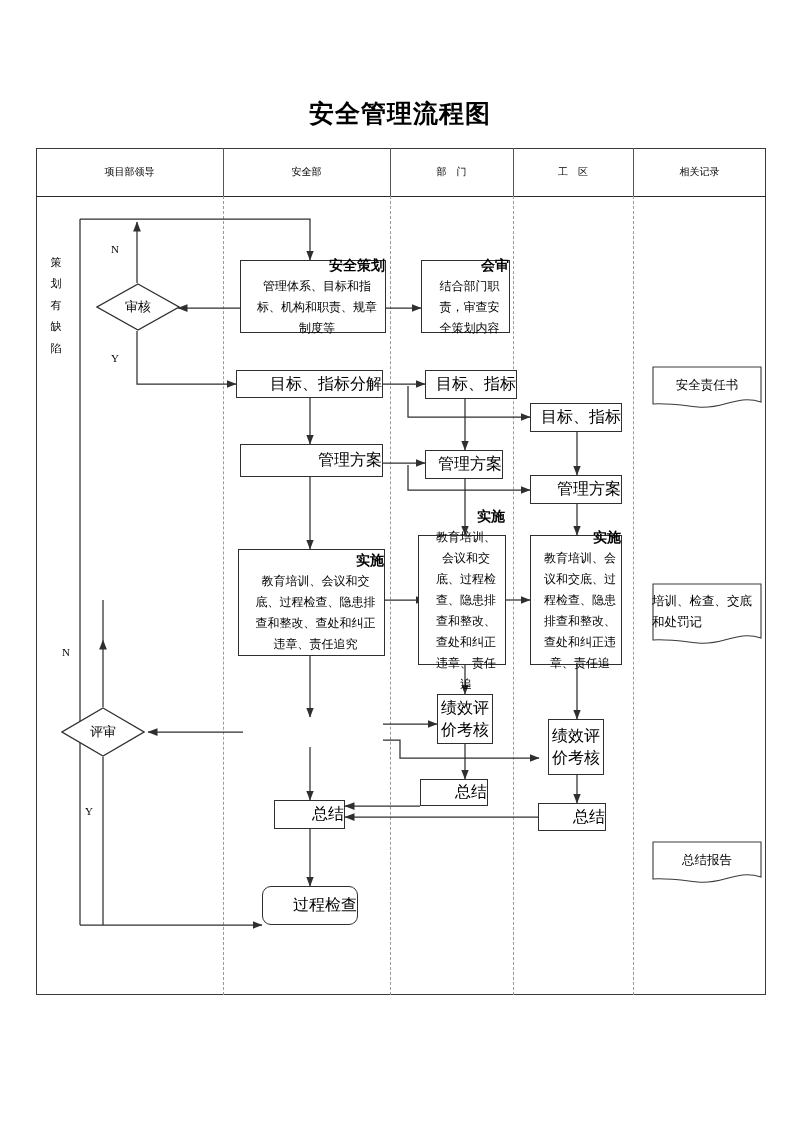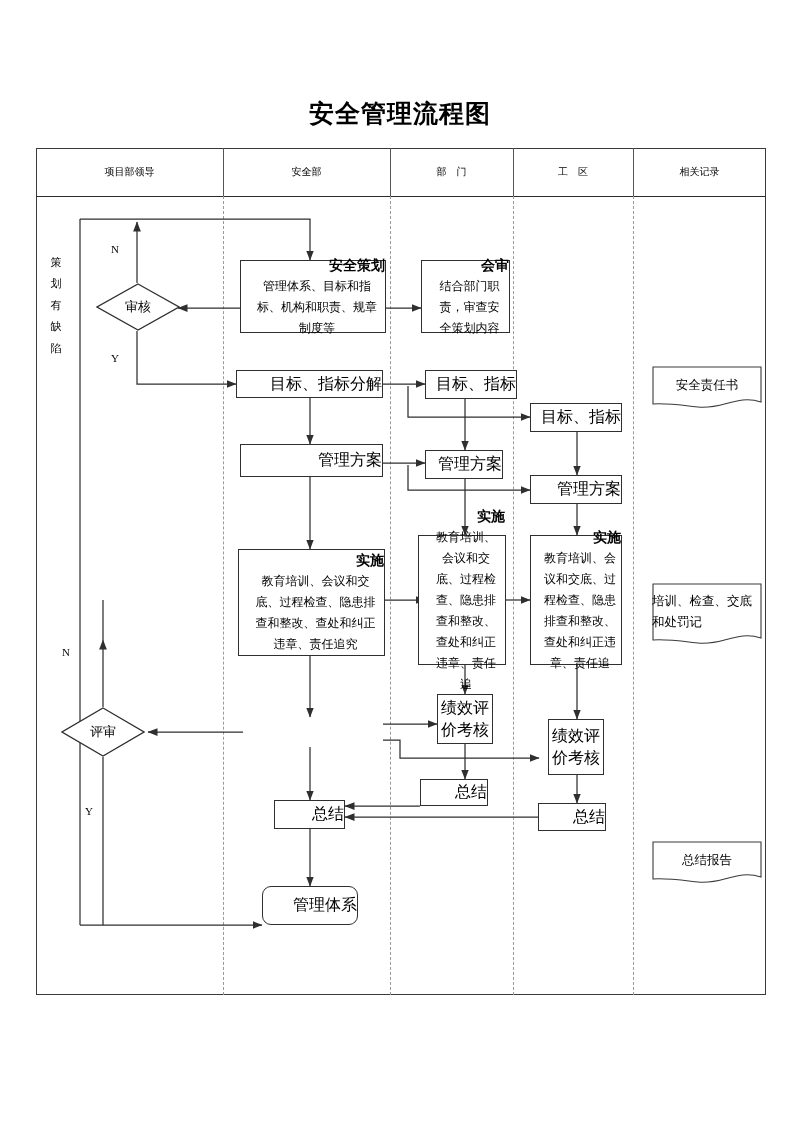--- a/index.html
+++ b/index.html
@@ -237,21 +237,21 @@
     <div class="t">实施</div>
     <div class="d">教育培训、会议和交底、过程检查、隐患排查和整改、查处和纠正违章、责任追究</div>
   </div>
 
 
   <div class="box" style="left:274px;top:800px;width:71px;height:29px">
     <div class="plain">总结</div>
   </div>
 
   <div class="box round" style="left:262px;top:886px;width:96px;height:39px">
-    <div class="plain">管理体系</div>
+    <div class="plain">过程检查</div>
   </div>
 
   <div class="box" style="left:421px;top:260px;width:89px;height:73px">
     <div class="t">会审</div>
     <div class="d">结合部门职责，审查安全策划内容</div>
   </div>
 
   <div class="box" style="left:425px;top:370px;width:92px;height:29px">
     <div class="plain">目标、指标</div>
   </div>

